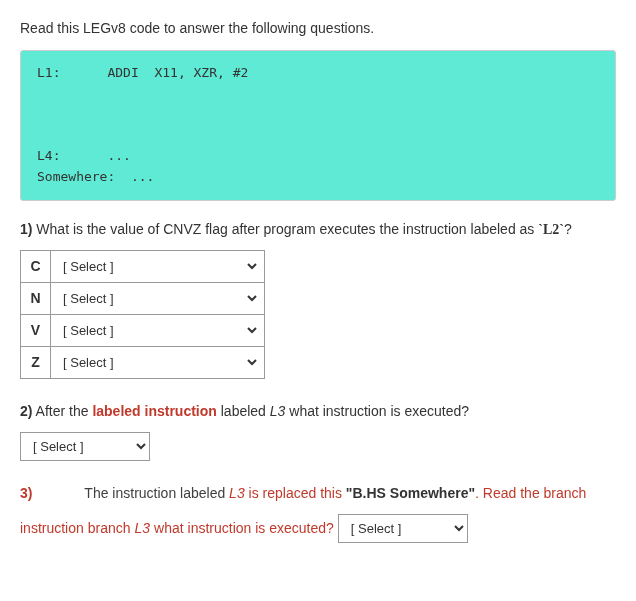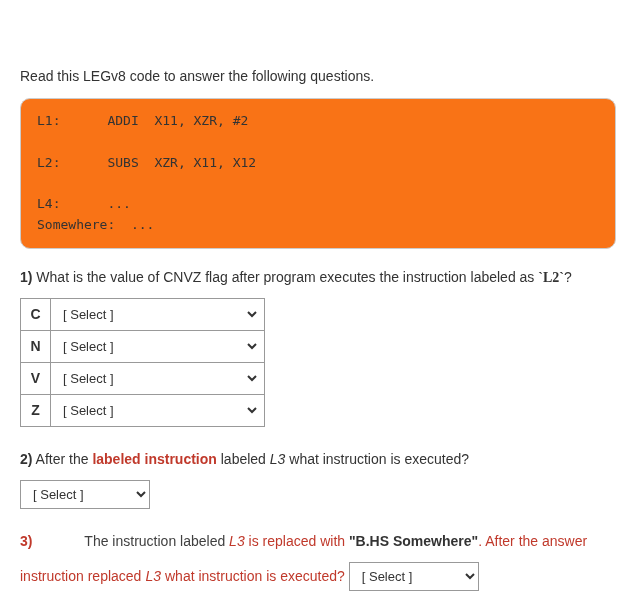--- a/index.html
+++ b/index.html
@@ -8,31 +8,30 @@
       font-size: 14px;
       background: #fff;
       color: #333;
       padding: 20px;
       width: 636px;
     }
     .intro-text {
       font-size: 14px;
       color: #333;
       margin-bottom: 14px;
-      margin-top: 48px;
     }
     .code-box {
       border: 1px solid #ccc;
-      background: #f97316;
+      background: #5eead4;
       padding: 12px 16px;
       font-family: monospace;
       font-size: 13px;
       line-height: 1.6;
       margin-bottom: 18px;
-      border-radius: 10px;
+      border-radius: 3px;
     }
     .question-block {
       margin-bottom: 22px;
     }
     .question-text {
       font-size: 14px;
       margin-bottom: 10px;
       line-height: 1.5;
     }
     .question-text strong { font-weight: bold; }
@@ -92,21 +91,21 @@
     }
   </style>
 </head>
 <body>
 
 <p class="intro-text">Read this LEGv8 code to answer the following questions.</p>
 
 <div class="code-box">
   <span>L1:&nbsp;&nbsp;&nbsp;&nbsp;&nbsp;&nbsp;ADDI&nbsp;&nbsp;X11, XZR, #2</span><br>
   <br>
-  <span>L2:&nbsp;&nbsp;&nbsp;&nbsp;&nbsp;&nbsp;SUBS&nbsp;&nbsp;XZR, X11, X12</span><br>
+  <br>
   <br>
   <span>L4:&nbsp;&nbsp;&nbsp;&nbsp;&nbsp;&nbsp;...</span><br>
   <span>Somewhere:&nbsp;&nbsp;...</span>
 </div>
 
 <div class="question-block">
   <p class="question-text">
     <strong>1)</strong>
     What is the value of CNVZ flag after program executes the instruction labeled as <code style="font-family:Liberation Serif, serif; font-weight:bold;">`L2`</code>?
   </p>
@@ -166,24 +165,24 @@
       <option value="">[ Select ]</option>
       <option value="L4">L4: ...</option>
       <option value="Somewhere">Somewhere: ...</option>
     </select>
   </div>
 </div>
 
 <div class="question-block">
   <p class="question-text">
     <strong style="color:#c0392b;">3)</strong>
-    <span style="color:#404040;margin-left:48px;">The instruction labeled </span><em style="color:#c0392b; font-style:italic;">L3</em><span style="color:#c0392b;"> is replaced with </span><strong style="color:#333;">"B.HS Somewhere"</strong><span style="color:#c0392b;">. After the answer</span>
+    <span style="color:#404040;margin-left:48px;">The instruction labeled </span><em style="color:#c0392b; font-style:italic;">L3</em><span style="color:#c0392b;"> is replaced this </span><strong style="color:#333;">"B.HS Somewhere"</strong><span style="color:#c0392b;">. Read the branch</span>
   </p>
   <div class="q3-line">
-    <span style="color:#c0392b;">instruction replaced</span>
+    <span style="color:#c0392b;">instruction branch</span>
     <em style="color:#c0392b; font-style:italic;">L3</em>
     <span style="color:#c0392b;">what instruction is executed?</span>
     <select class="standalone">
       <option value="">[ Select ]</option>
       <option value="L4">L4: ...</option>
       <option value="Somewhere">Somewhere: ...</option>
     </select>
   </div>
 </div>
 

